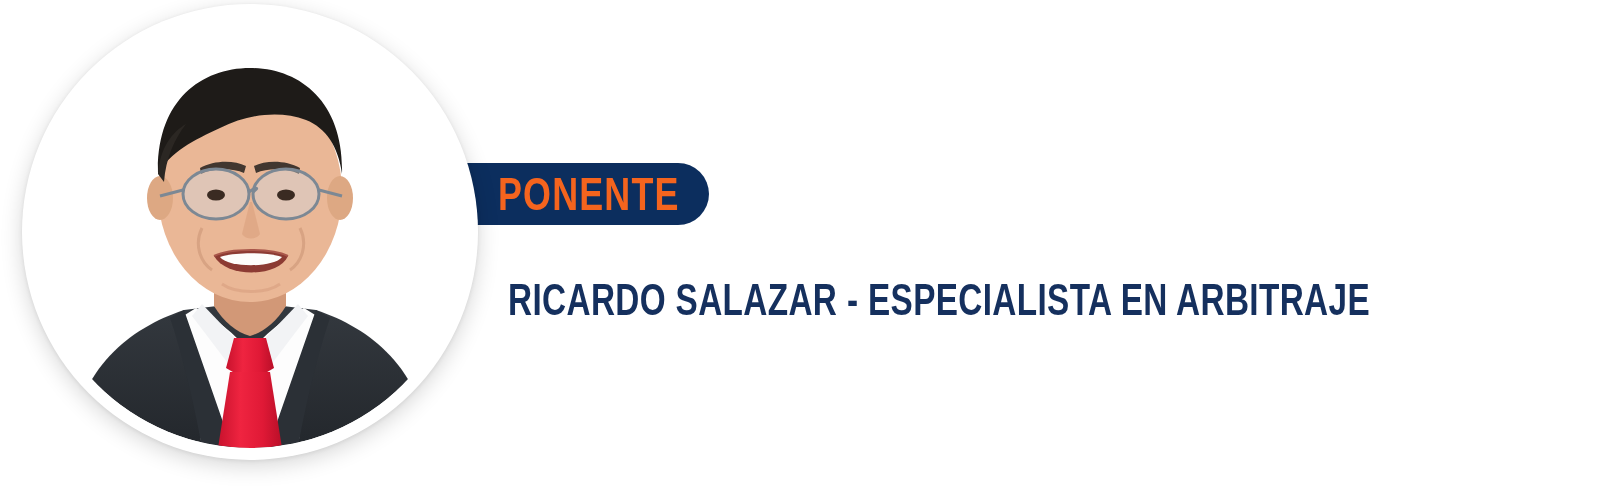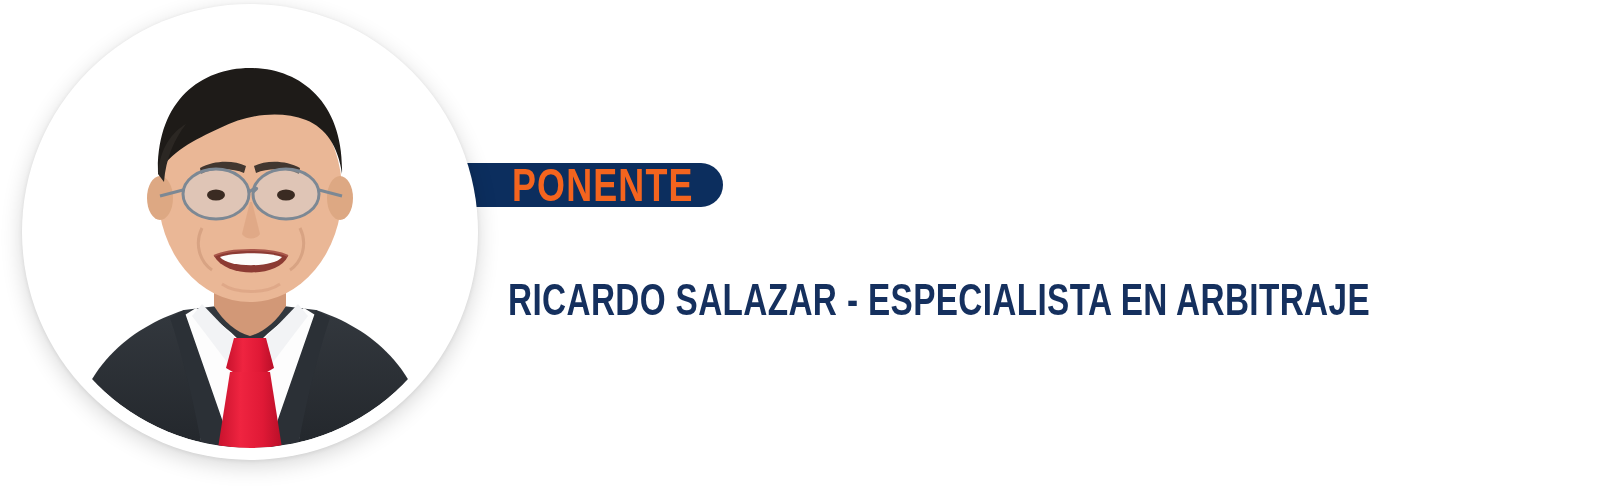--- a/index.html
+++ b/index.html
@@ -43,24 +43,24 @@
     border-radius: 50%;
     background: #ffffff;
     overflow: hidden;
   }
 
   .portrait-svg { display: block; width: 432px; height: 432px; }
 
   
   .badge {
     position: absolute;
-    left: 430px;
+    left: 416px;
     top: 163px;
     width: 293px;
-    height: 44px;
+    height: 62px;
     background: #0c2e5e;
     border-radius: 0 34px 34px 0;
     z-index: 2;
     display: flex;
     align-items: center;
   }
 
   .badge-label {
     margin-left: 82px;
     color: #f4641e;

